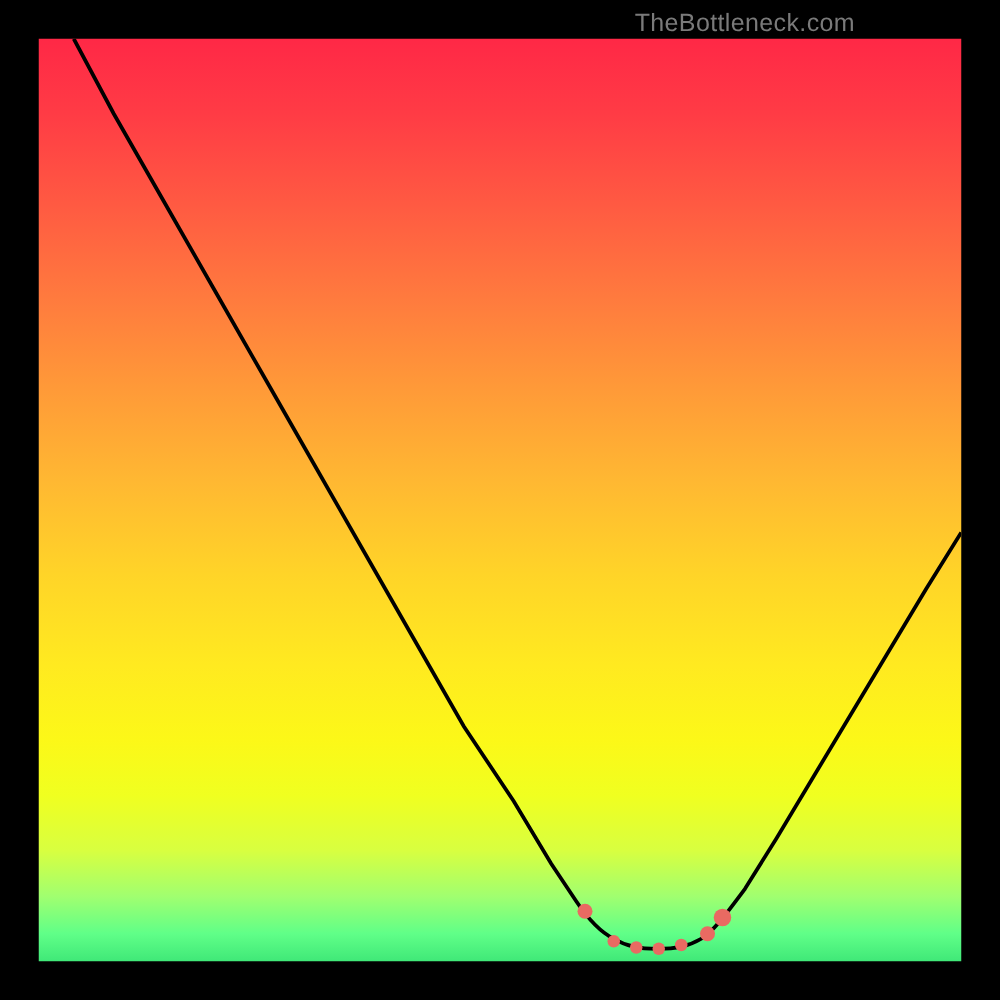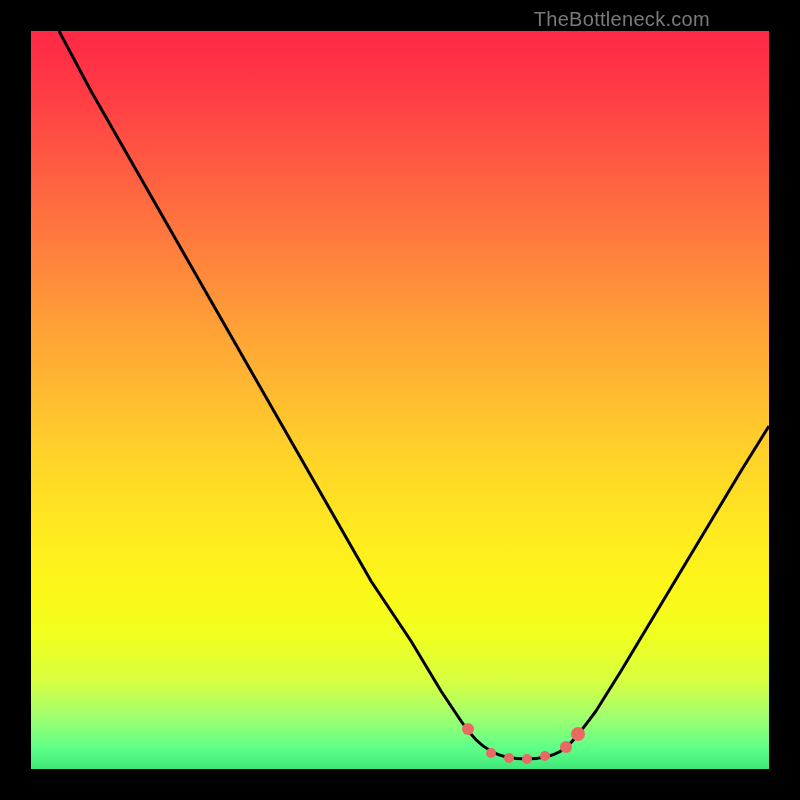--- a/index.html
+++ b/index.html
@@ -9,21 +9,20 @@
     width: 800px;
     height: 800px;
     position: relative;
     font-family: Arial, sans-serif;
   }
   .container {
     position: relative;
     width: 696px;
     height: 800px;
     background: #000;
-    padding-left: 26px;
   }
   .gradient-area {
     position: absolute;
     left: 31px;
     top: 31px;
     width: 738px;
     height: 738px;
     background: linear-gradient(to bottom,
       #ff2846 0%,
       #ff3b45 8%,

